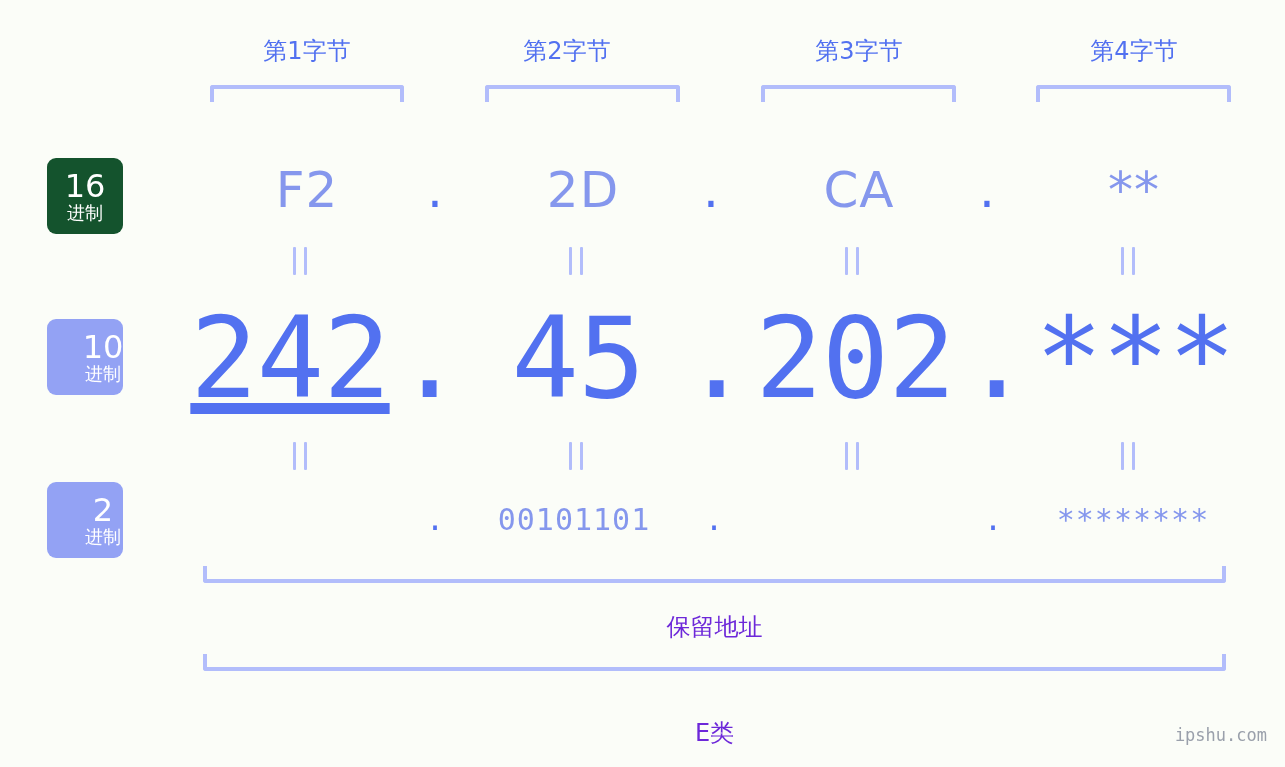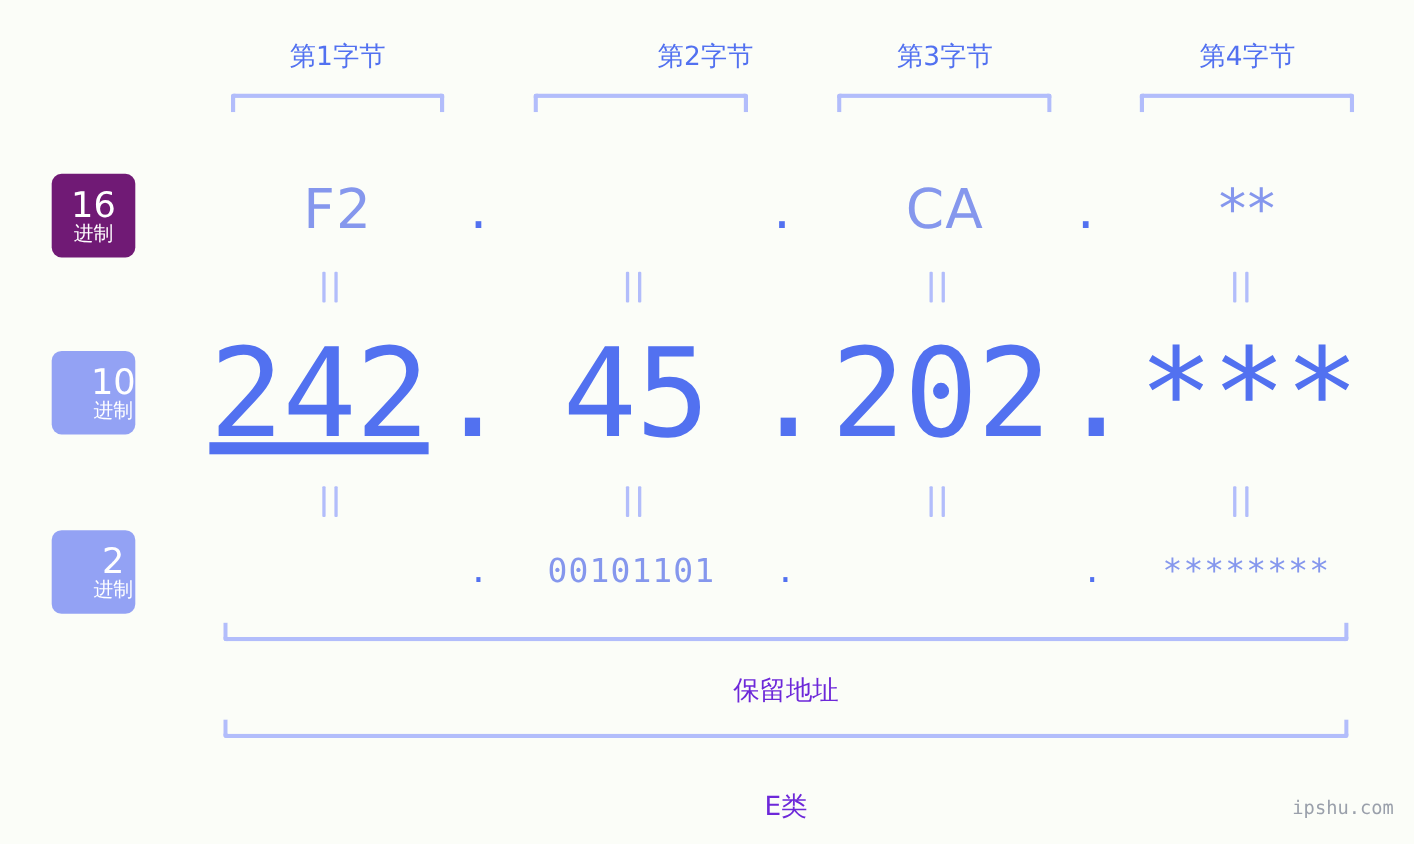--- a/index.html
+++ b/index.html
@@ -45,21 +45,21 @@
     box-sizing: border-box;
   }
 
   
   .badge {
     position: absolute;
     left: 47px;
     width: 76px;
     height: 76px;
     border-radius: 9px;
-    background: #701a75;
+    background: #14532d;
     color: #ffffff;
     display: flex;
     flex-direction: column;
     align-items: center;
     justify-content: center;
     box-sizing: border-box;
   }
   .badge.light { background: #93a2f4; padding-left: 36px; }
   .badge .badge-num {
     font-size: 32px;
@@ -184,21 +184,21 @@
     font-family: "DejaVu Sans Mono", monospace;
     letter-spacing: 0px;
   }
 </style>
 </head>
 <body>
 
 <div id="stage">
 
   <div class="byte-label" style="left:207px;width:200px;">第1字节</div>
-  <div class="byte-label" style="left:485px;width:200px;text-align:right;">第2字节</div>
+  <div class="byte-label" style="left:467px;width:200px;">第2字节</div>
   <div class="byte-label" style="left:759px;width:200px;">第3字节</div>
   <div class="byte-label" style="left:1034px;width:200px;">第4字节</div>
 
   <div class="bracket-top" style="left:210px;width:194px;"></div>
   <div class="bracket-top" style="left:485px;width:195px;"></div>
   <div class="bracket-top" style="left:761px;width:195px;"></div>
   <div class="bracket-top" style="left:1036px;width:195px;"></div>
 
   <div class="badge" style="top:158px;">
     <span class="badge-num">16</span>
@@ -209,20 +209,21 @@
     <span class="badge-sub">进制</span>
   </div>
   <div class="badge light" style="top:482px;">
     <span class="badge-num">2</span>
     <span class="badge-sub">进制</span>
   </div>
 
   <div class="row hex-row">
     <div class="cell hex-val" style="left:207px;width:200px;">F2</div>
     <div class="cell hex-dot" style="left:405px;width:60px;">.</div>
+    <div class="cell hex-val" style="left:483px;width:200px;">2D</div>
     <div class="cell hex-dot" style="left:681px;width:60px;">.</div>
     <div class="cell hex-val" style="left:759px;width:200px;">CA</div>
     <div class="cell hex-dot" style="left:957px;width:60px;">.</div>
     <div class="cell hex-val" style="left:1034px;width:200px;">**</div>
   </div>
 
   <div class="eq" style="left:293px;top:247px;">
       <i></i>
       <i></i>
     </div>

